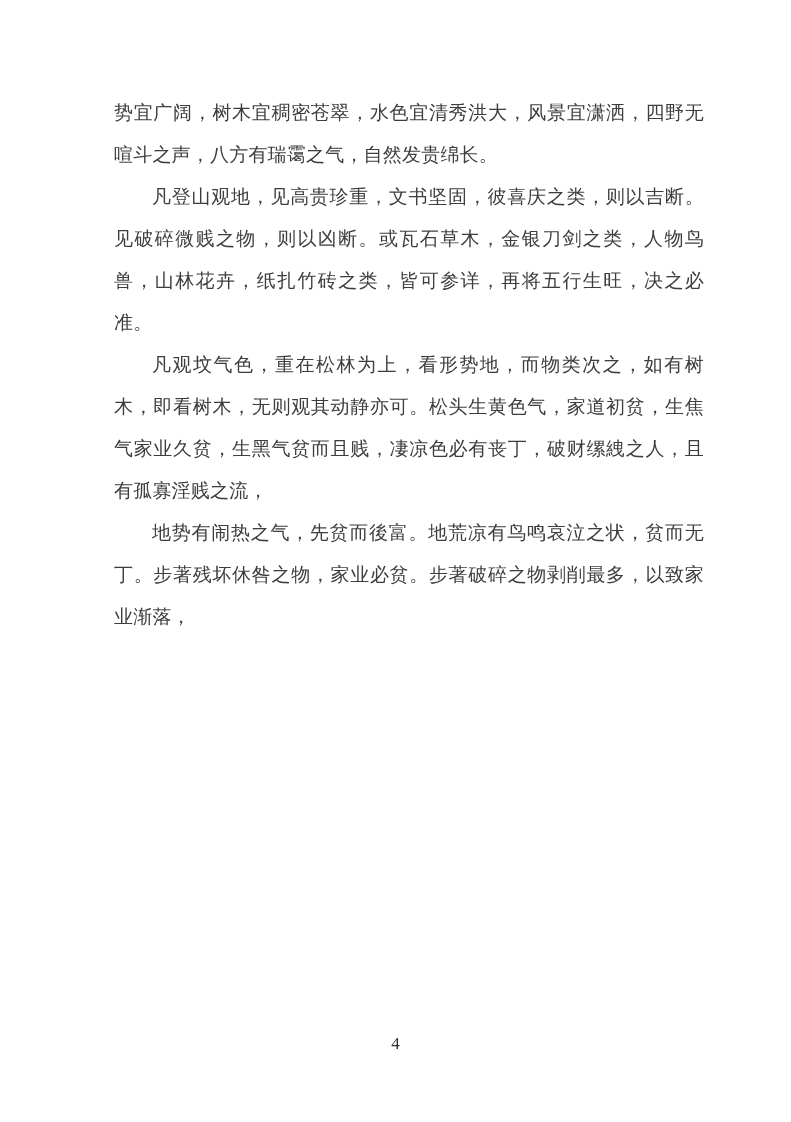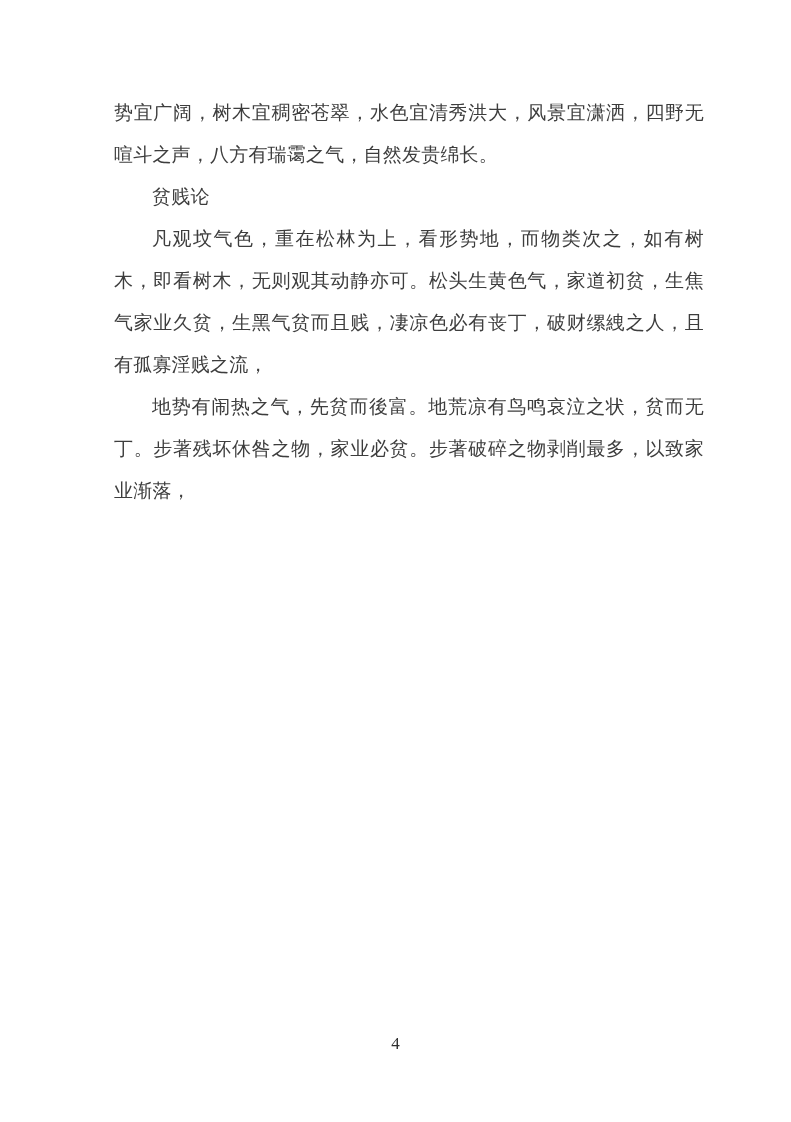--- a/index.html
+++ b/index.html
@@ -52,24 +52,24 @@
 </head>
 <body>
 
 <div class="page">
 
   <div class="text-body">
 
     <p class="para">势宜广阔，树木宜稠密苍翠，水色宜清秀洪大，风景宜潇洒，四野无喧斗之声，八方有瑞霭之气，自然发贵绵长。</p>
 
 
+    <p class="para indent">凡登山观地，见高贵珍重，文书坚固，彼喜庆之类，则以吉断。见破碎微贱之物，则以凶断。或瓦石草木，金银刀剑之类，人物鸟兽，山林花卉，纸扎竹砖之类，皆可参详，再将五行生旺，决之必准。</p>
 
 
 
-    <p class="para indent">贫贱论</p>
 
     <p class="para indent">凡观坟气色，重在松林为上，看形势地，而物类次之，如有树木，即看树木，无则观其动静亦可。松头生黄色气，家道初贫，生焦气家业久贫，生黑气贫而且贱，凄凉色必有丧丁，破财缧絏之人，且有孤寡淫贱之流，</p>
 
 
     <p class="para indent">地势有闹热之气，先贫而後富。地荒凉有鸟鸣哀泣之状，贫而无丁。步著残坏休咎之物，家业必贫。步著破碎之物剥削最多，以致家业渐落，</p>
 
   </div>
 
   <div class="page-number">4</div>
 

